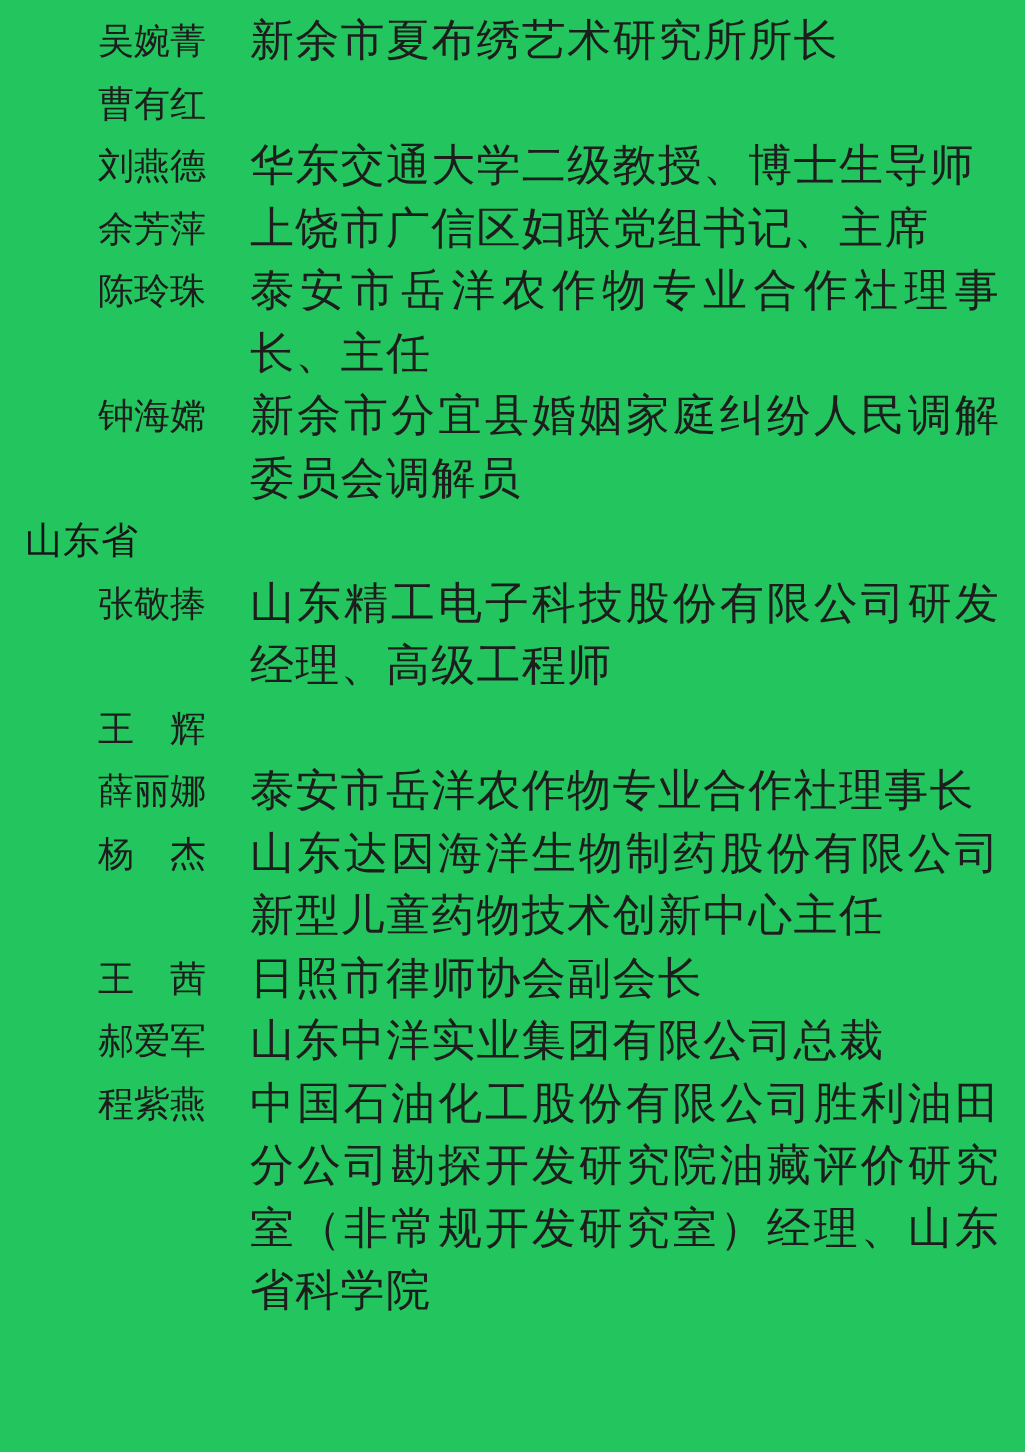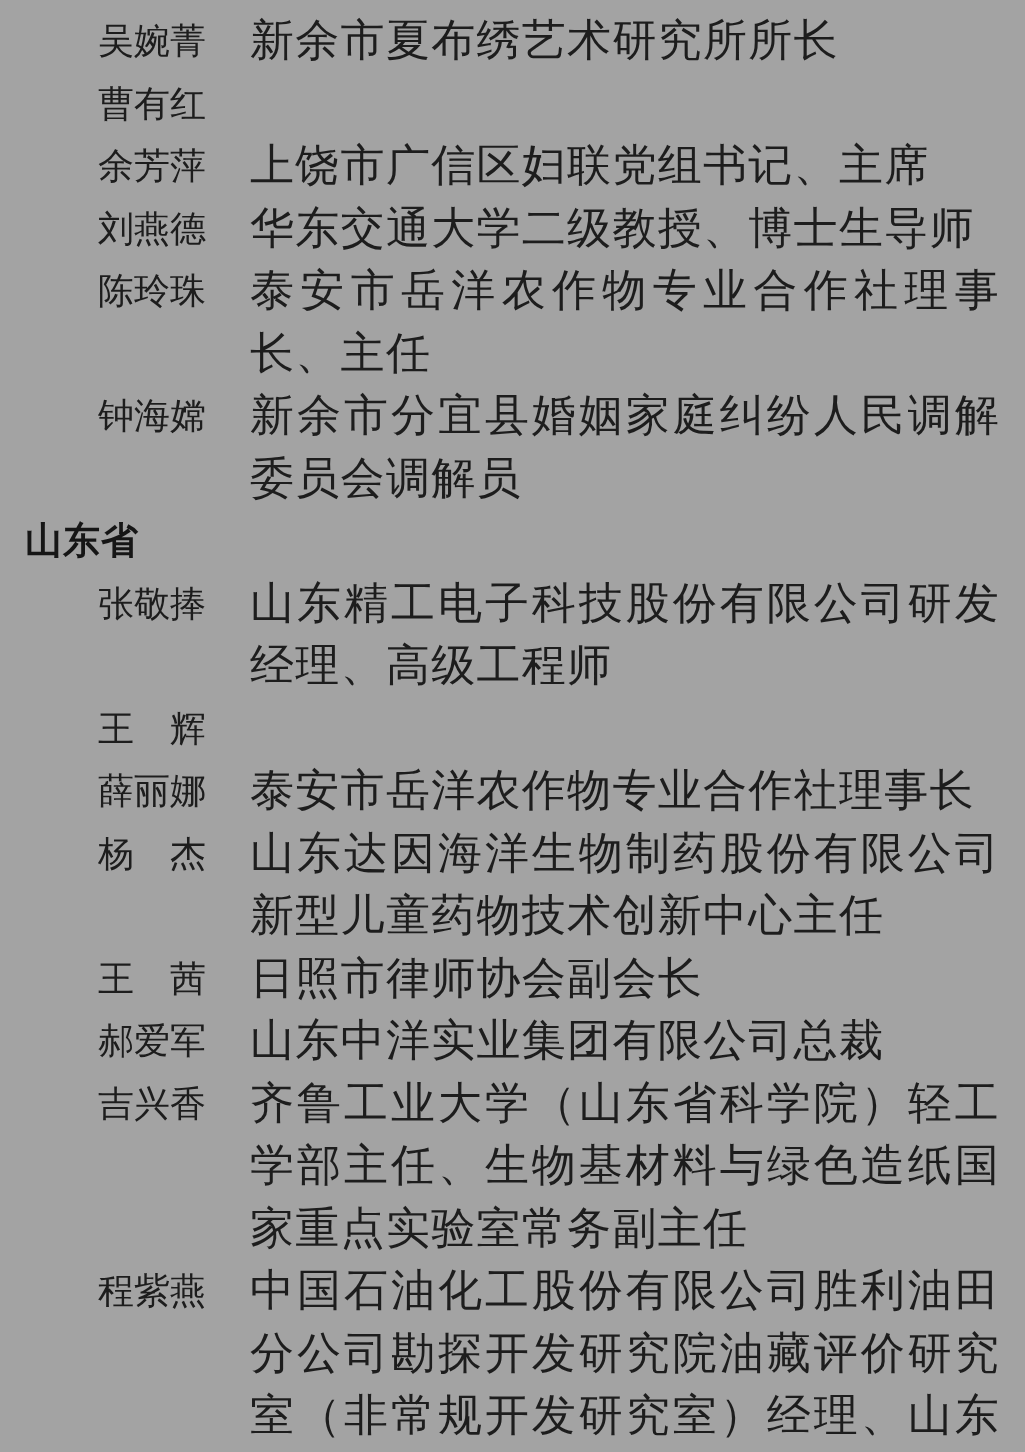--- a/index.html
+++ b/index.html
@@ -6,28 +6,28 @@
     margin: 0;
     padding: 0;
     background: #fdfdfd;
     font-family: "Liberation Serif", "DejaVu Serif", serif;
   }
   .page {
     position: relative;
     width: 1025px;
     height: 1452px;
     overflow: hidden;
-    background: #a3a3a3;
+    background: #22c55e;
     color: #1d1d1d;
     box-sizing: border-box;
     padding: 10px 23px 0 25px;
   }
   .section-header {
     font-family: "Liberation Sans", "DejaVu Sans", sans-serif;
-    font-weight: bold;
+    font-weight: normal;
     font-size: 37px;
     line-height: 62.5px;
     letter-spacing: 1px;
     color: #161616;
     white-space: nowrap;
   }
   .entry {
     display: flex;
     align-items: flex-start;
     margin-left: 73px;
@@ -59,26 +59,26 @@
 
   <div>
     <div class="entry">
       <span class="entry-name">吴婉菁</span>
       <span class="entry-title">新余市夏布绣艺术研究所所长</span>
     </div>
     <div class="entry">
       <span class="entry-name">曹有红</span>
     </div>
     <div class="entry">
+      <span class="entry-name">刘燕德</span>
+      <span class="entry-title">华东交通大学二级教授、博士生导师</span>
+    </div>
+    <div class="entry">
       <span class="entry-name">余芳萍</span>
       <span class="entry-title">上饶市广信区妇联党组书记、主席</span>
-    </div>
-    <div class="entry">
-      <span class="entry-name">刘燕德</span>
-      <span class="entry-title">华东交通大学二级教授、博士生导师</span>
     </div>
     <div class="entry">
       <span class="entry-name">陈玲珠</span>
       <span class="entry-title">泰安市岳洋农作物专业合作社理事长、主任</span>
     </div>
     <div class="entry">
       <span class="entry-name">钟海嫦</span>
       <span class="entry-title">新余市分宜县婚姻家庭纠纷人民调解委员会调解员</span>
     </div>
   </div>
@@ -103,22 +103,18 @@
     </div>
     <div class="entry">
       <span class="entry-name">王　茜</span>
       <span class="entry-title">日照市律师协会副会长</span>
     </div>
     <div class="entry">
       <span class="entry-name">郝爱军</span>
       <span class="entry-title">山东中洋实业集团有限公司总裁</span>
     </div>
     <div class="entry">
-      <span class="entry-name">吉兴香</span>
-      <span class="entry-title">齐鲁工业大学（山东省科学院）轻工学部主任、生物基材料与绿色造纸国家重点实验室常务副主任</span>
-    </div>
-    <div class="entry">
       <span class="entry-name">程紫燕</span>
       <span class="entry-title">中国石油化工股份有限公司胜利油田分公司勘探开发研究院油藏评价研究室（非常规开发研究室）经理、山东省科学院</span>
     </div>
   </div>
 
 </div>
 
 </body></html>

